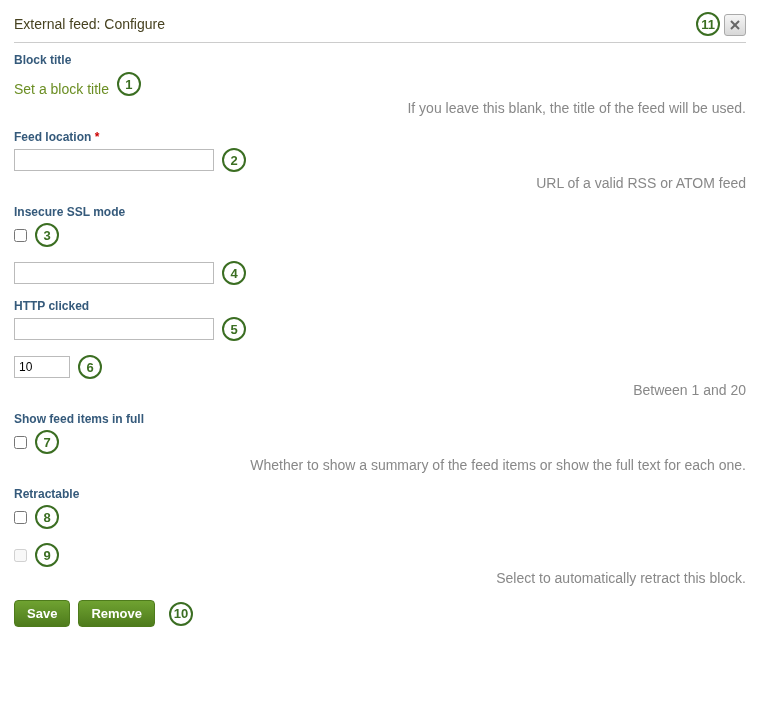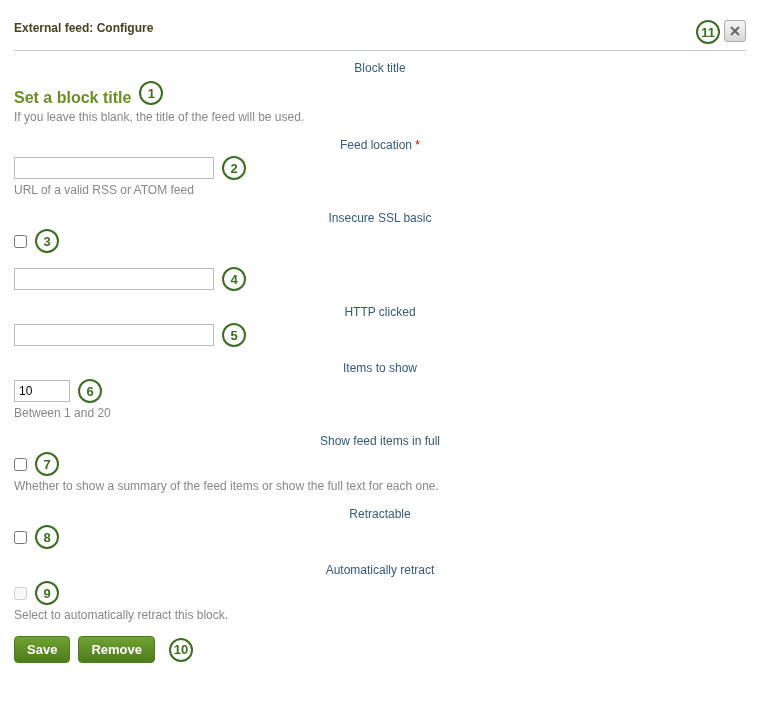--- a/index.html
+++ b/index.html
@@ -14,59 +14,59 @@
   }
   .header {
     display: flex;
     justify-content: space-between;
     align-items: center;
     border-bottom: 1px solid #ccc;
     padding-bottom: 6px;
     margin-bottom: 10px;
   }
   .header h1 {
-    font-size: 12px;
-    font-weight: bold;
+    font-size: 14px;
+    font-weight: normal;
     color: #474220;
     margin: 0;
   }
   .close-btn {
     width: 22px;
     height: 22px;
     background: linear-gradient(#f5f5f5, #d8d8d8);
     border: 1px solid #aaa;
     border-radius: 3px;
     display: flex;
     align-items: center;
     justify-content: center;
     cursor: pointer;
   }
   .close-btn svg { width: 12px; height: 12px; stroke: #666; stroke-width: 2; }
   .section { margin-bottom: 14px; }
   .label {
     color: #355A7B;
-    font-weight: normal;
+    font-weight: bold;
     font-size: 12px;
     margin-bottom: 4px;
-    text-align: center;
   }
   .required { color: #c00; }
   .link-like {
     color: #6B8E23;
-    font-weight: bold;
-    font-size: 16px;
+    font-weight: normal;
+    font-size: 14px;
     text-decoration: underline dotted transparent;
     cursor: pointer;
     display: inline-block;
     margin-top: 10px;
   }
   .desc {
     color: #888;
-    font-size: 12px;
+    font-size: 14px;
     margin-top: 3px;
+    text-align: right;
   }
   input[type="text"], input[type="password"] {
     border: 1px solid #bbb;
     padding: 3px 4px;
     font-size: 12px;
     height: 22px;
   }
   .input-wide { width: 200px; }
   .input-narrow { width: 56px; }
   input[type="checkbox"] {
@@ -95,21 +95,21 @@
     border: 2.5px solid #3B6E22;
     border-radius: 50%;
     color: #3B6E22;
     font-weight: bold;
     font-size: 13px;
     background: #fff;
     vertical-align: middle;
     margin-left: 6px;
   }
   .inline-row { display: flex; align-items: center; gap: 2px; }
-  .header-right { display: flex; align-items: flex-start; gap: 4px; margin-top: 8px; }
+  .header-right { display: flex; align-items: flex-end; gap: 4px; }
 </style>
 </head>
 <body>
 
 <div class="header">
   <h1>External feed: Configure</h1>
   <div class="header-right">
     <span class="annot">11</span>
     <div class="close-btn">
       <svg viewBox="0 0 12 12">
@@ -135,21 +135,21 @@
     <span class="required">*</span>
   </div>
   <div class="inline-row">
     <input type="text" class="input-wide" value="" style="">
     <span class="annot">2</span>
   </div>
   <div class="desc">URL of a valid RSS or ATOM feed</div>
 </div>
 
 <div class="section">
-  <div class="label">Insecure SSL basic</div>
+  <div class="label">Insecure SSL mode</div>
   <div class="inline-row">
     <input type="checkbox" style="">
     <span class="annot">3</span>
   </div>
 </div>
 
 <div class="section">
   <div class="inline-row">
     <input type="text" class="input-wide" value="" style="">
     <span class="annot">4</span>
@@ -158,21 +158,20 @@
 
 <div class="section">
   <div class="label">HTTP clicked</div>
   <div class="inline-row">
     <input type="password" class="input-wide" value="" style="">
     <span class="annot">5</span>
   </div>
 </div>
 
 <div class="section">
-  <div class="label">Items to show</div>
   <div class="inline-row">
     <input type="text" class="input-narrow" value="10" style="">
     <span class="annot">6</span>
   </div>
   <div class="desc">Between 1 and 20</div>
 </div>
 
 <div class="section">
   <div class="label">Show feed items in full</div>
   <div class="inline-row">
@@ -184,21 +183,20 @@
 
 <div class="section">
   <div class="label">Retractable</div>
   <div class="inline-row">
     <input type="checkbox" style="">
     <span class="annot">8</span>
   </div>
 </div>
 
 <div class="section">
-  <div class="label">Automatically retract</div>
   <div class="inline-row">
     <input type="checkbox" disabled="" style="">
     <span class="annot">9</span>
   </div>
   <div class="desc">Select to automatically retract this block.</div>
 </div>
 
 <div class="btn-row">
   <button class="btn">Save</button>
   <button class="btn">Remove</button>

